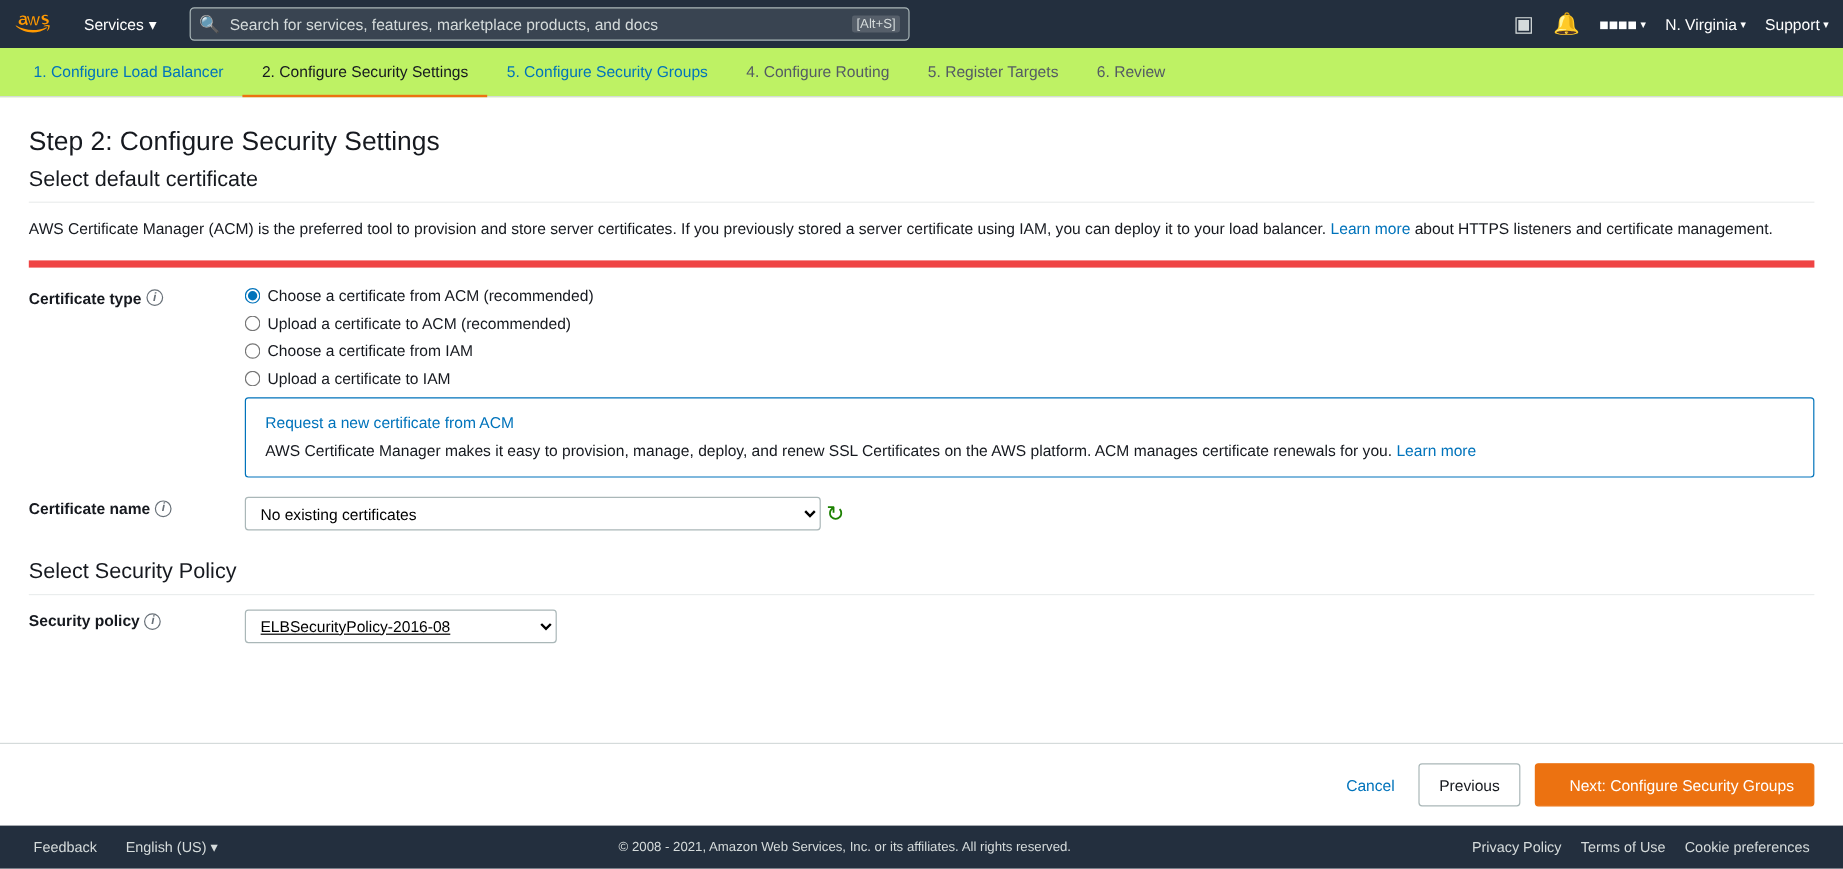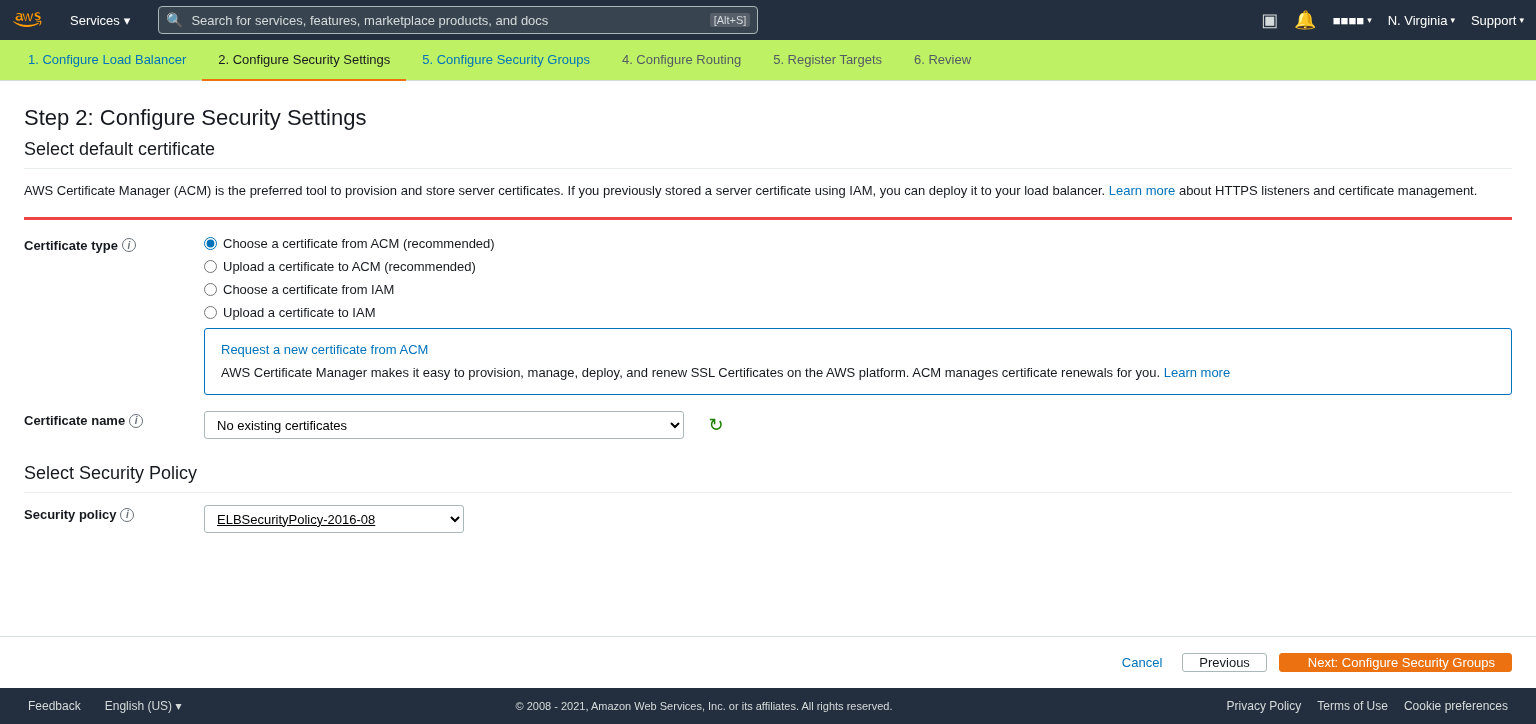--- a/index.html
+++ b/index.html
@@ -130,21 +130,21 @@
       margin-bottom: 12px;
       border-bottom: 1px solid #eaeded;
       padding-bottom: 8px;
     }
 
     .description-text {
       font-size: 13px;
       color: #16191f;
       line-height: 1.5;
       margin-bottom: 16px;
-      border-bottom: 3px solid #ef4444;
+      border-bottom: 6px solid #ef4444;
       padding-bottom: 16px;
     }
     .description-text a { color: #0073bb; text-decoration: none; }
 
     
     .form-section {
       margin-bottom: 24px;
     }
 
     .form-row {
@@ -214,21 +214,21 @@
       color: #16191f;
       margin-top: 6px;
       line-height: 1.5;
     }
     .acm-learn-more { color: #0073bb; text-decoration: none; }
 
     
     .cert-name-row {
       display: flex;
       align-items: center;
-      gap: 20px;
+      gap: 0;
     }
     select.form-select {
       height: 28px;
       border: 1px solid #aab7b8;
       border-radius: 3px;
       font-size: 13px;
       padding: 0 8px;
       background: #fff;
       cursor: pointer;
       min-width: 220px;
@@ -249,21 +249,21 @@
       border-top: 1px solid #d5dbdb;
       padding: 16px 24px;
       display: flex;
       justify-content: flex-end;
       align-items: center;
       gap: 12px;
       background: #fff;
       flex-shrink: 0;
     }
     .btn {
-      height: 19px;
+      height: 36px;
       padding: 0 16px;
       border-radius: 3px;
       font-size: 13px;
       cursor: pointer;
       border: 1px solid;
       display: flex; align-items: center;
     }
     .btn-link {
       background: transparent;
       border: none;

